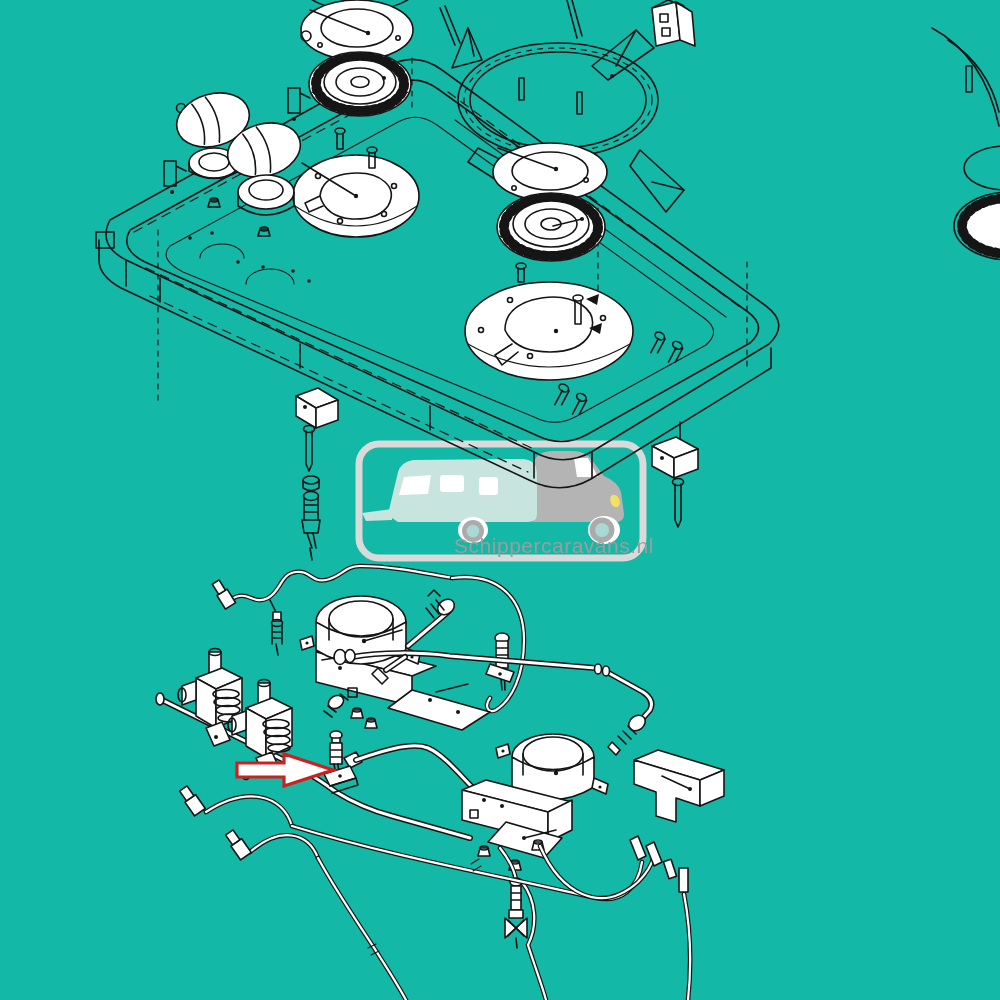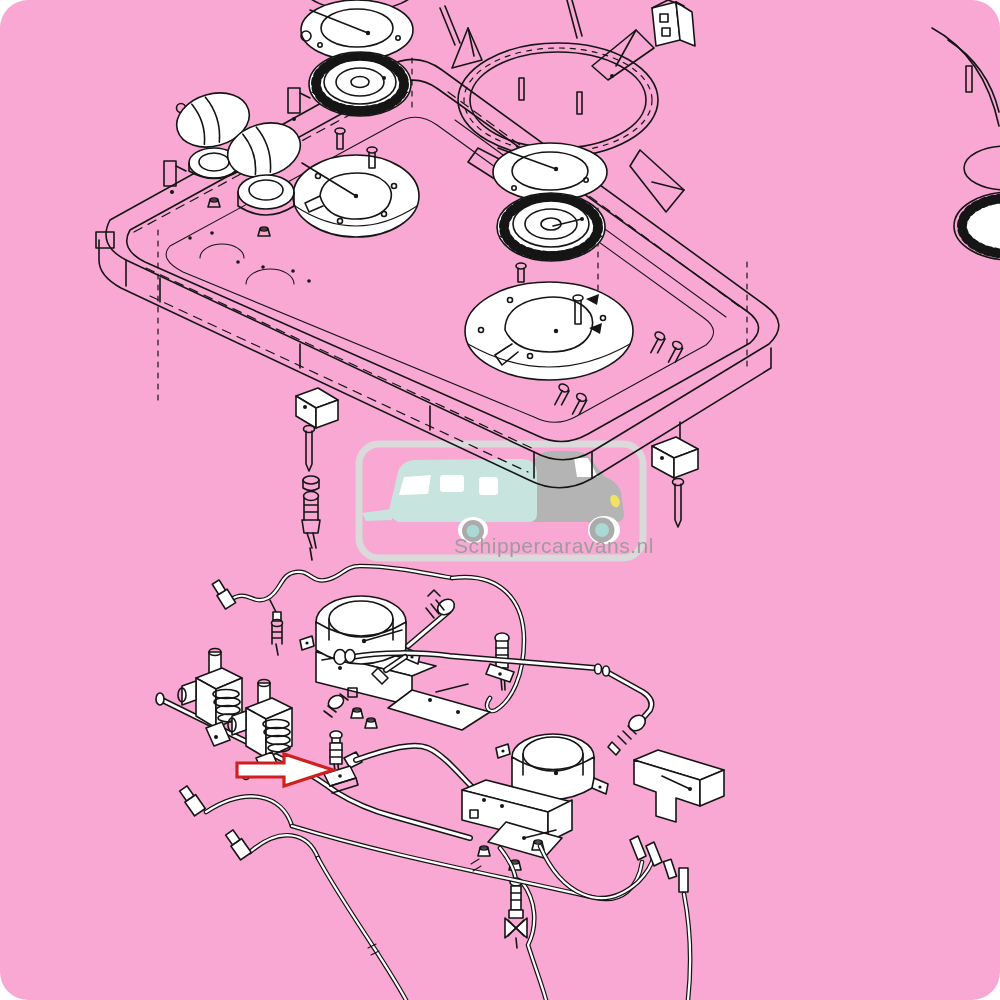--- a/index.html
+++ b/index.html
@@ -2,21 +2,21 @@
 <html style="--wm-border: #dadada; --wm-caravan: #c8e4de; --wm-van: #b4b4b4; --wm-wheel-ring: #ababab; --wm-wheel-hub: #a9d9d4; --wm-headlight: #f2e263; --wm-text: #9d9d9d; --line: #151515; --red: #cf2020;"><head>
 <meta charset="utf-8">
 <style>
   :root{
     --line:#151515; --red:#cf2020;
     --wm-border:#dadada; --wm-caravan:#c8e4de; --wm-van:#b4b4b4;
     --wm-wheel-ring:#ababab; --wm-wheel-hub:#a9d9d4;
     --wm-headlight:#f2e263; --wm-text:#9d9d9d;
   }
   html,body{margin:0;padding:0;background:#fff;}
-  .stage{width:1000px;height:1000px;position:relative;background:#f9a8d4;overflow:hidden;border-radius:28px;}
+  .stage{width:1000px;height:1000px;position:relative;background:#14b8a6;overflow:hidden;}
   svg{display:block}
   
   .art *{fill:none;stroke:var(--line);stroke-width:1.6;stroke-linecap:round;stroke-linejoin:round;}
   .art .wfill{fill:#fff;}
   .art .dot{fill:var(--line);stroke:none;}
   .art .blk{fill:var(--line);stroke:none;}
   .art .thin{stroke-width:1.05;}
   .art .dash{stroke-dasharray:9 7;stroke-width:1.2;}
   .art .dash2{stroke-dasharray:5 6;stroke-width:1.2;}
   .art .teeth{fill:#fff;stroke-width:10;stroke-dasharray:3.5 4.6;}

